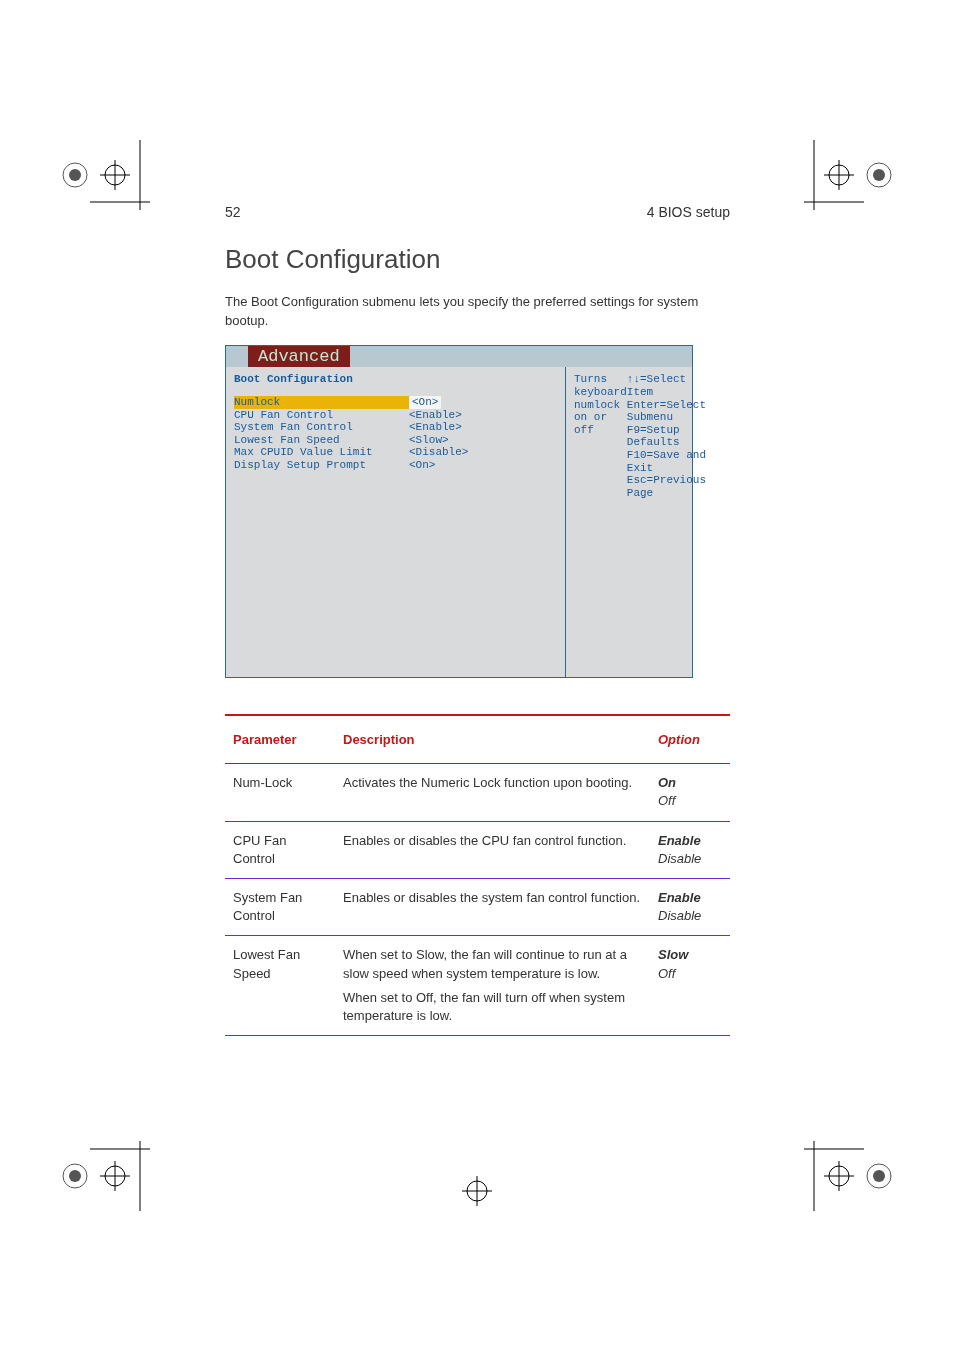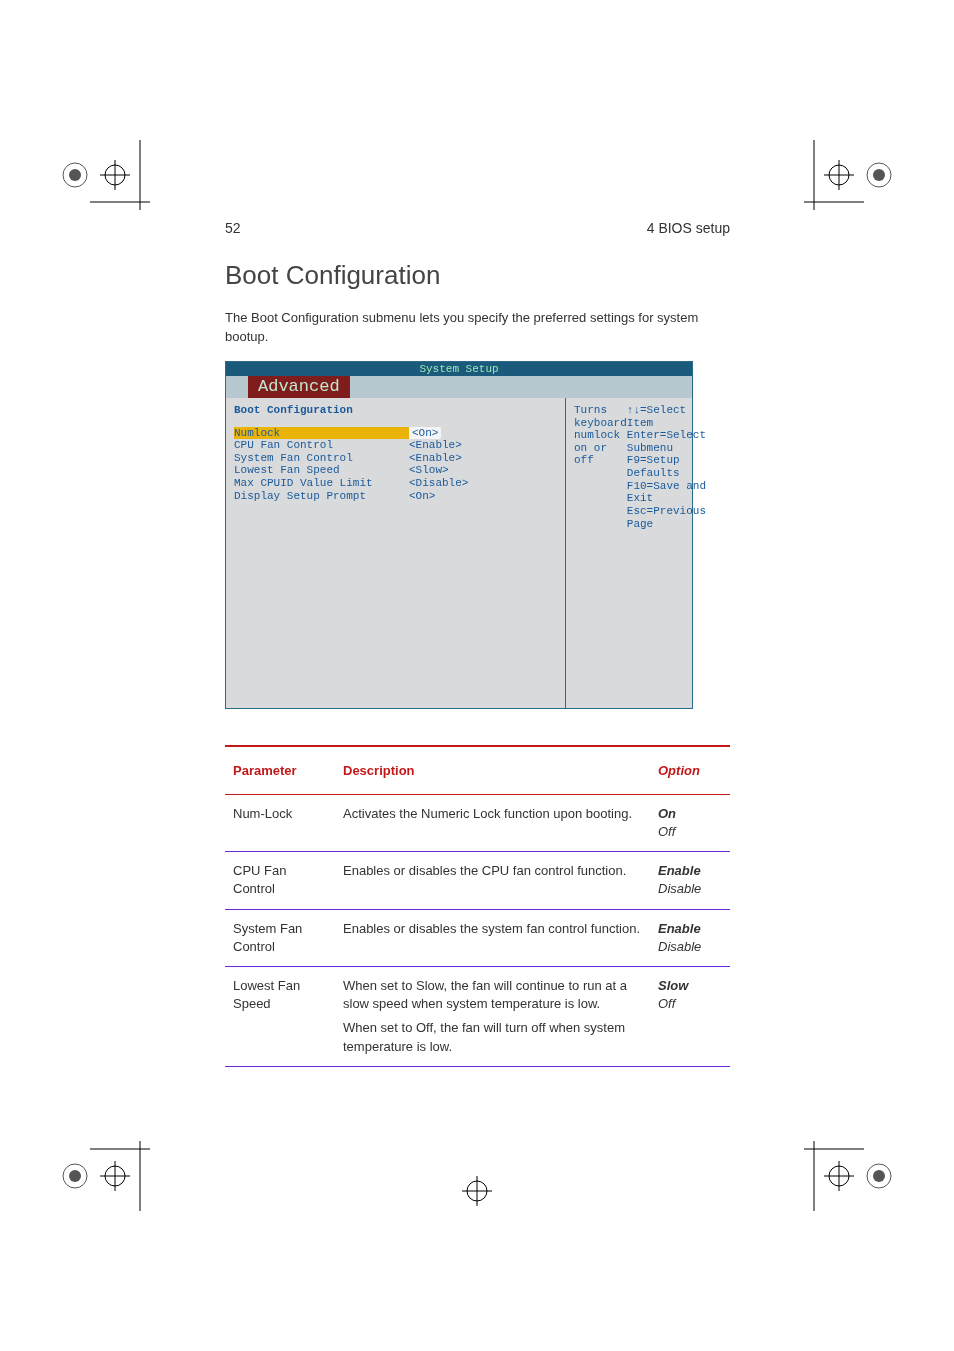--- a/index.html
+++ b/index.html
@@ -16,21 +16,21 @@
   .regmark svg { display: block; }
   .reg-tl { top: 140px; left: 60px; }
   .reg-tr { top: 140px; right: 60px; }
   .reg-bl { bottom: 140px; left: 60px; }
   .reg-br { bottom: 140px; right: 60px; }
   .reg-bc { bottom: 140px; left: 50%; transform: translateX(-50%); }
 
   .page {
     position: absolute;
     left: 225px;
-    top: 220px;
+    top: 204px;
     width: 505px;
   }
   .header-row {
     display: flex;
     justify-content: space-between;
     font-size: 14px;
     margin-bottom: 24px;
   }
   .header-row .pnum { }
   .header-row .sect { }
@@ -191,21 +191,20 @@
   <div class="header-row">
     <span class="pnum">52</span>
     <span class="sect">4 BIOS setup</span>
   </div>
 
   <h1 class="title">Boot Configuration</h1>
 
   <p class="intro">The Boot Configuration submenu lets you specify the preferred settings for system bootup.</p>
 
   <div class="bios">
-    <div class="bios-title">System Setup</div>
     <div class="bios-menubar">
       <div class="tab">Advanced</div>
     </div>
     <div class="bios-body">
       <div class="bios-main">
         <div class="section-head">Boot Configuration</div>
         <div id="bios-rows">
             <div class="bios-row hl">
               <span class="k">Numlock</span>
               <span class="v">&lt;On&gt;</span>

